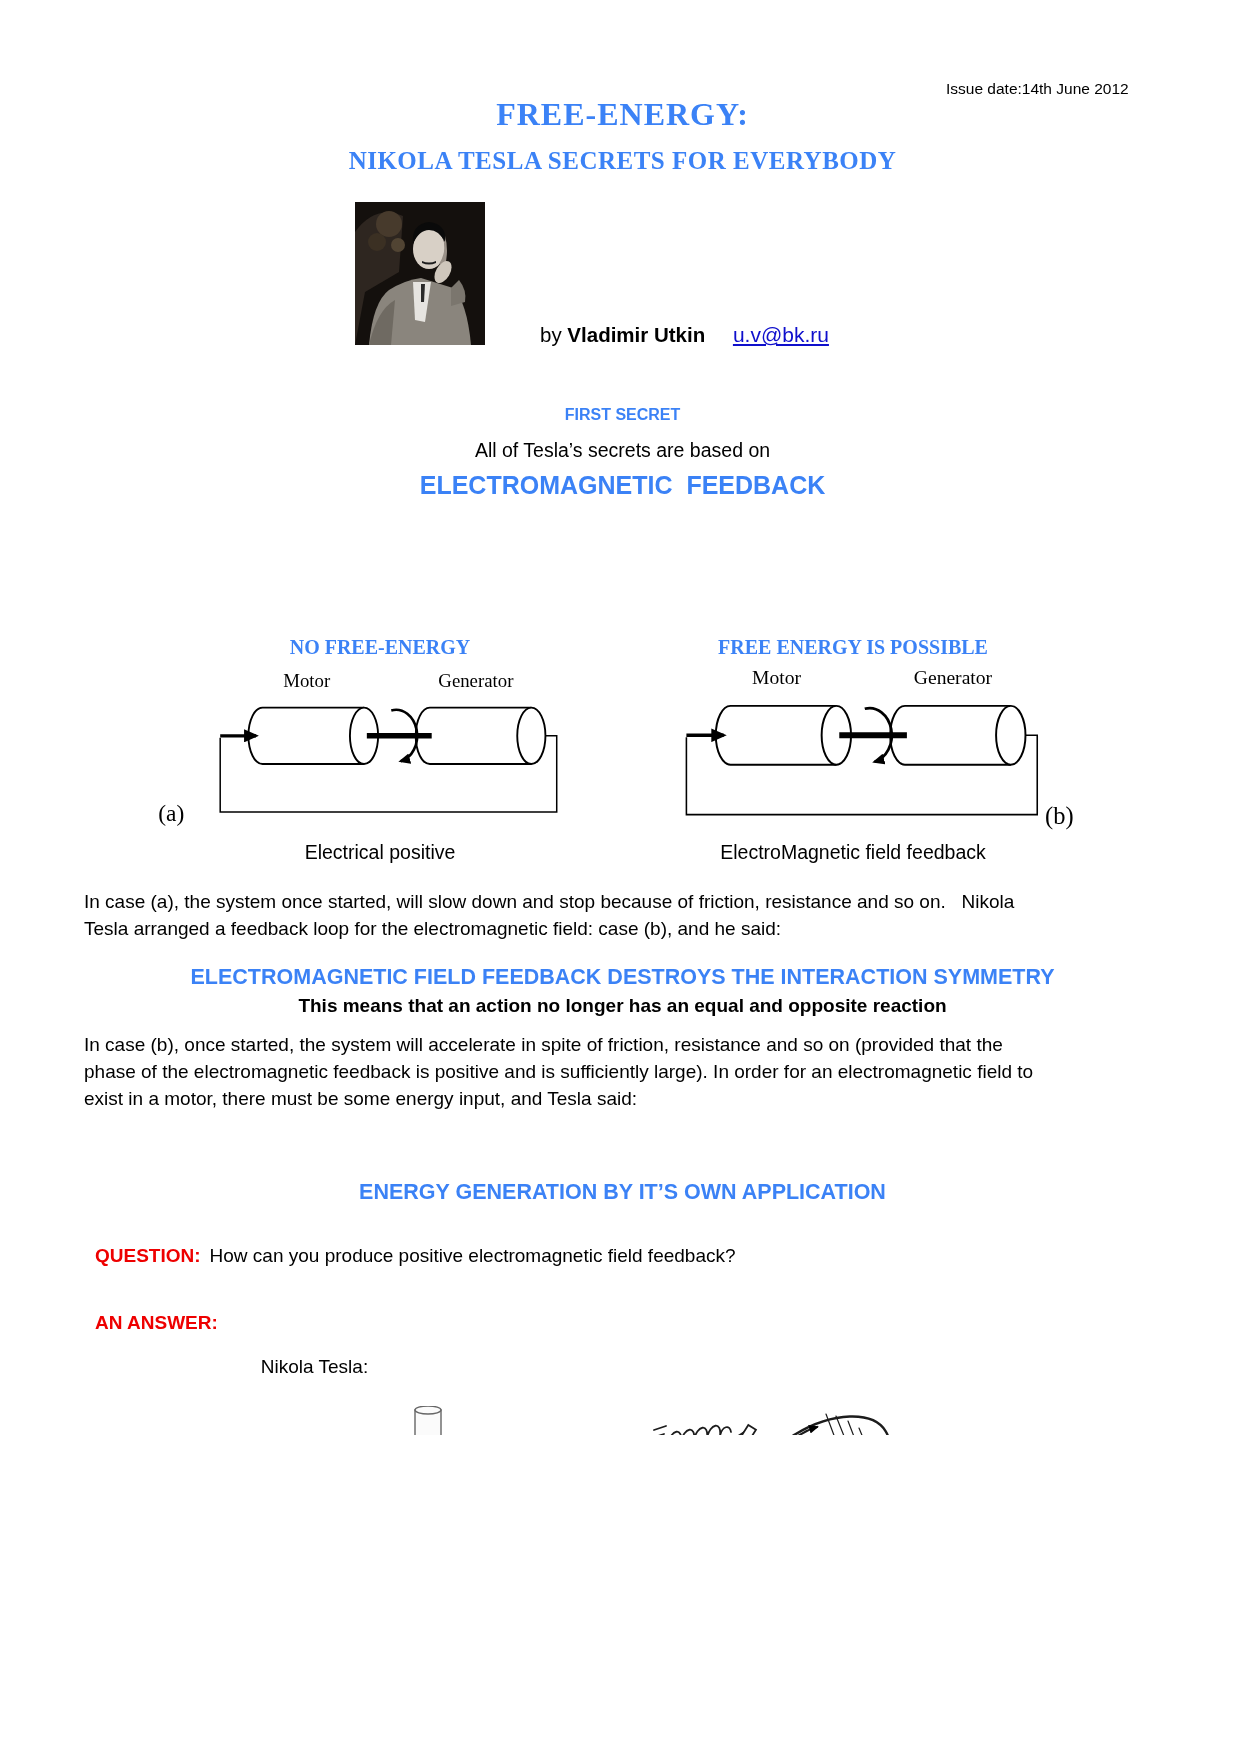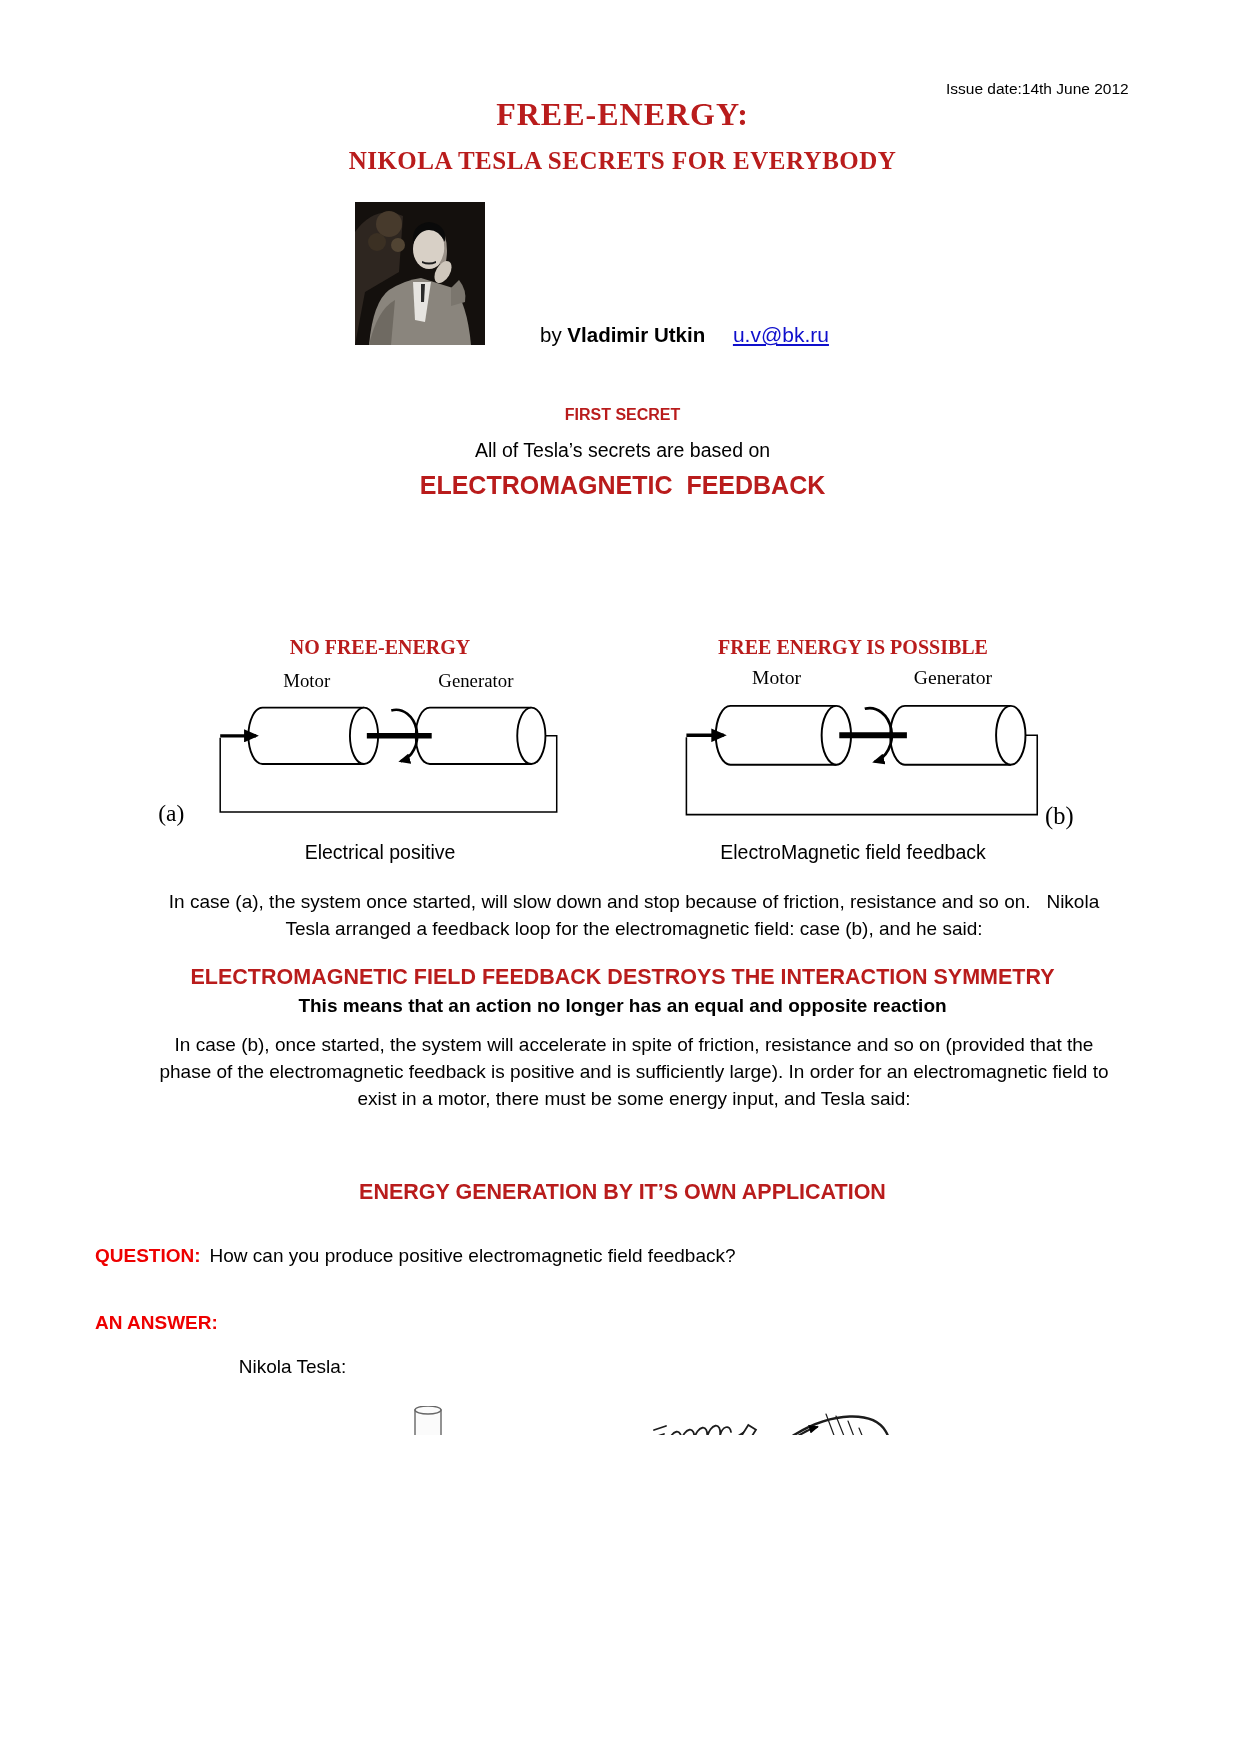--- a/index.html
+++ b/index.html
@@ -1,19 +1,19 @@
 <!DOCTYPE html>
 <html><head>
 <meta charset="utf-8">
 <style>
   * { margin:0; padding:0; box-sizing:border-box; }
   body { background:#ffffff; font-family:"Liberation Sans", sans-serif; }
   .page { position:relative; width:1241px; height:1435px; background:#fff; color:#000; overflow:hidden;padding-left:10px; }
   .serif { font-family:"Liberation Serif", serif; }
-  .red { color:#b91c1c; }
+  .red { color:#3b82f6; }
 
   .issue-date { position:absolute; left:946px; top:80px; font-size:15.5px; }
   .title { position:absolute; left:80px; top:96px; width:1085px; text-align:center;
            font-size:32px; font-weight:bold; letter-spacing:1px; }
   .subtitle { position:absolute; left:80px; top:147px; width:1085px; text-align:center;
               font-size:25px; font-weight:bold; letter-spacing:0.5px; }
 
   .photo { position:absolute; left:355px; top:202px; width:130px; height:143px; }
   .photo svg { display:block; width:100%; height:100%; }
 
@@ -40,32 +40,32 @@
 
   .cyl { fill:none; stroke:#000; stroke-width:2; }
   .cylface { fill:#fff; stroke:#000; stroke-width:2; }
   .shaft { stroke:#000; stroke-width:6; }
   .wire { fill:none; stroke:#000; stroke-width:1.6; }
   .in-arrow { stroke:#000; stroke-width:3.5; }
   .rot { fill:none; stroke:#000; stroke-width:2.8; }
   .svg-serif { font-family:"Liberation Serif", serif; font-size:20px; fill:#000; }
   .figlab { font-family:"Liberation Serif", serif; font-size:25px; fill:#000; }
 
-  .para { position:absolute; left:84px; width:1100px; font-size:19px; line-height:27px;text-align:center; }
+  .para { position:absolute; left:84px; width:1100px; font-size:19px; line-height:27px; }
   .para div { white-space:pre-wrap; }
   .para1 { top:888px; }
   .para2 { top:1031px; }
   .h2    { top:965px; font-size:21.5px; font-weight:bold; }
   .h2sub { top:995px; font-size:19px; font-weight:bold; color:#000; }
   .h3    { top:1180px; font-size:21.5px; font-weight:bold; }
 
   .qline { position:absolute; left:95px; top:1245px; font-size:19px; }
   .qline .q-label { color:#ee0000; font-weight:bold; margin-right:9px; }
 
-  .answer { position:absolute; left:95px; top:1309px; display:flex; font-size:19px; line-height:27px; }
+  .answer { position:absolute; left:95px; top:1309px; display:flex; font-size:19px; line-height:27px;gap:22px; }
   .answer .a-label { color:#ee0000; font-weight:bold; margin-right:9px; }
   .answer .a-line2 { padding-left:12px;margin-top:44px; }
 
   .figure { position:absolute; }
   .fig-disk { left:283px; top:1406px; width:295px; height:178px; }
   .fig-faraday { left:640px; top:1404px; width:285px; height:175px; }
   .figure svg { display:block; width:100%; height:100%; }
   .fig-label { position:absolute; top:1580px; width:70px; text-align:center; font-size:20px; }
   .fig-label-a { left:395px; }
   .fig-label-b { left:766px; }

